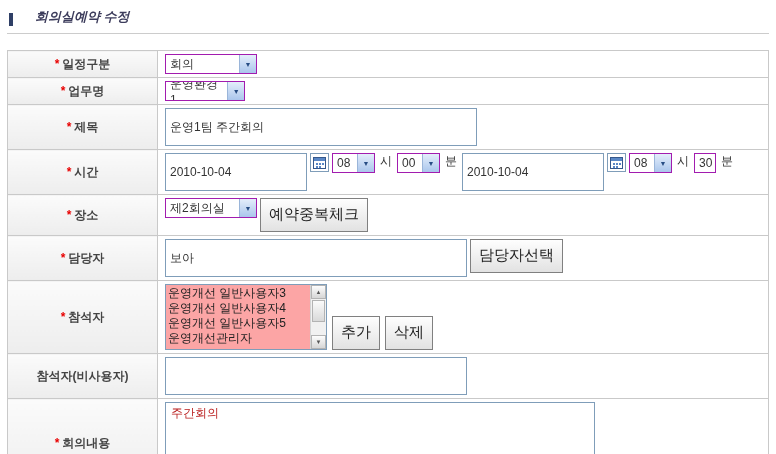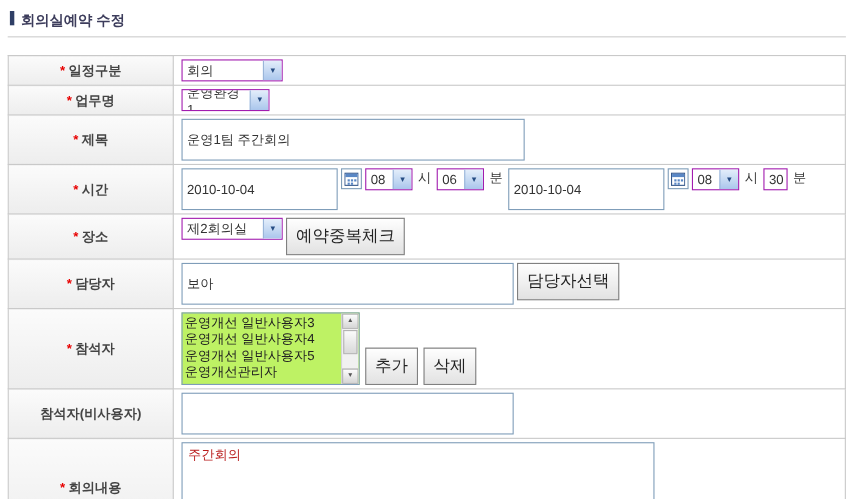--- a/index.html
+++ b/index.html
@@ -5,21 +5,21 @@
   * { box-sizing: border-box; }
   html,body { margin:0; padding:0; }
   body {
     width:776px; height:454px; background:#ffffff;
     font-family:"Liberation Sans","DejaVu Sans",sans-serif;
     font-size:12px; color:#333;
   }
   .page { padding:8px 7px 0 7px; }
 
   
-  .title-bar { display:flex; align-items:flex-start; gap:6px; height:16px; margin:2px 0 7px 2px; }
+  .title-bar { display:flex; align-items:flex-end; gap:22px; height:16px; margin:2px 0 7px 2px;font-style:italic; }
   .title-accent { width:4px; height:13px; background:#2f3f66; }
   .title-text { font-weight:bold; font-size:13px; color:#3d3d5c; }
   .title-rule { border:none; border-top:1px solid #cccccc; margin:0 0 16px 0; }
 
   
   table.form { width:762px; border-collapse:collapse; table-layout:fixed; }
   .form th, .form td { border:1px solid #c9c9c9; vertical-align:middle; }
   .form th {
     width:150px; background:linear-gradient(#fbfbfb,#ededed);
     font-weight:bold; font-size:12px; color:#444;
@@ -66,21 +66,21 @@
     background:#fff; display:inline-flex; align-items:center; justify-content:center;
     vertical-align:middle; cursor:pointer;
   }
 
   .inline { display:flex; gap:3px; flex-wrap:nowrap; }
   .suffix { margin:0 2px; }
 
   
   .attendee-wrap { display:flex; align-items:flex-end; gap:5px; }
   .listbox {
-    width:162px; height:66px; border:1px solid #7f9db9; background:#bef264;
+    width:162px; height:66px; border:1px solid #7f9db9; background:#fca5a5;
     display:flex; overflow:hidden;justify-content:flex-end;
   }
   .listbox .opts { flex:1; padding:1px 2px; overflow:hidden; }
   .opt { line-height:15px; white-space:nowrap; font-size:12px; color:#222; }
   .scrollbar { width:16px; background:#f1f1f1; border-left:1px solid #d4d4d4; display:flex; flex-direction:column; }
   .sc-btn {
     height:14px; background:linear-gradient(#fdfdfd,#d6d6d6);
     border:1px solid #b3b3b3; font-size:6px; color:#555;
     display:flex; align-items:center; justify-content:center;
   }
@@ -161,21 +161,21 @@
                   <rect x="3" y="10" width="2" height="2" fill="#5a87c5"></rect>
                   <rect x="6" y="10" width="2" height="2" fill="#5a87c5"></rect>
                 </svg>
           </button>
           <div class="sel" style="width:43px">
             <span>08</span>
             <span class="arr">▼</span>
           </div>
           <span class="suffix">시</span>
           <div class="sel" style="width:43px">
-            <span>06</span>
+            <span>00</span>
             <span class="arr">▼</span>
           </div>
           <span class="suffix">분</span>
           <input class="ip" style="width: 142px;" value="2010-10-04">
           <button class="cal-btn">
             <svg width="13" height="13" viewBox="0 0 13 13">
                   <rect x="0.5" y="1.5" width="12" height="11" fill="#ffffff" stroke="#35588c"></rect>
                   <rect x="1" y="2" width="11" height="3" fill="#5a87c5"></rect>
                   <rect x="3" y="7" width="2" height="2" fill="#5a87c5"></rect>
                   <rect x="6" y="7" width="2" height="2" fill="#5a87c5"></rect>

